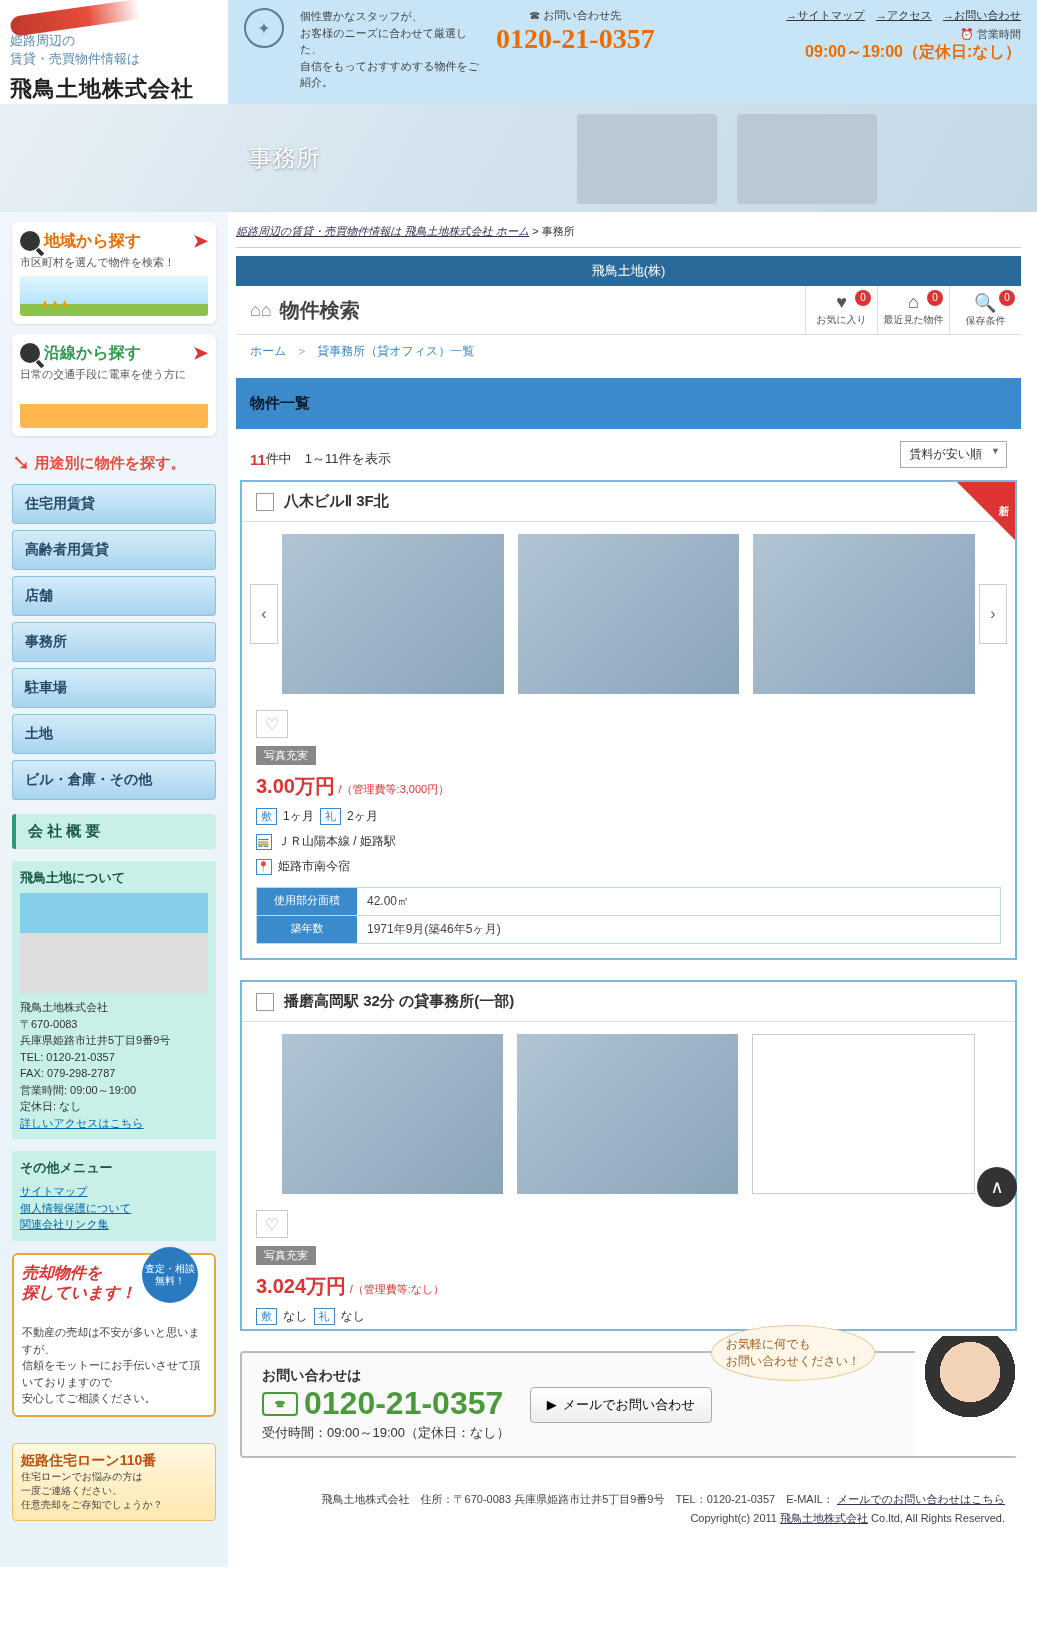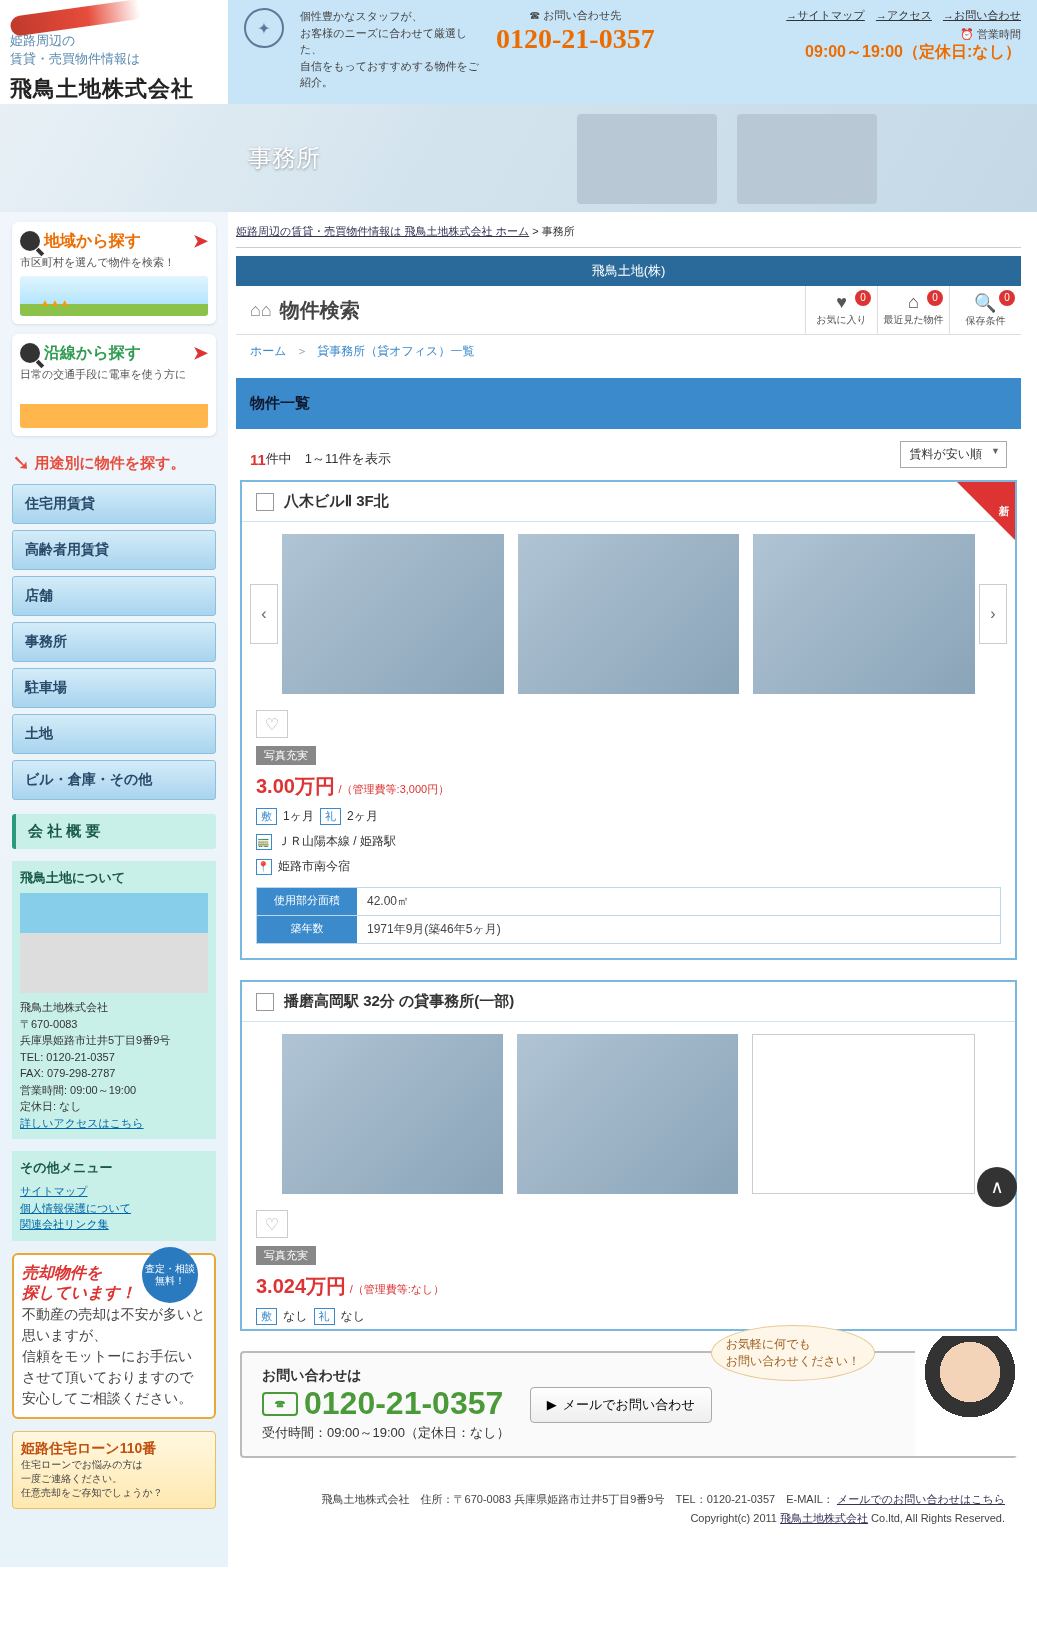--- a/index.html
+++ b/index.html
@@ -63,29 +63,29 @@
 
 .about-box { background: #c8f0e8; margin-top: 12px; padding: 8px; }
 .about-box h4 { color: #1a5a4a; font-size: 13px; margin-bottom: 6px; }
 .about-img { width: 100%; height: 100px; background: linear-gradient(180deg, #87ceeb 0%, #87ceeb 40%, #ddd 40%); margin-bottom: 6px; }
 .about-box p { font-size: 11px; line-height: 1.5; color: #333; }
 .about-box a { color: #0066aa; }
 
 .banner-sell { background: #fff; border: 2px solid #e8a838; border-radius: 6px; padding: 8px; margin-top: 12px; position: relative; }
 .banner-sell-badge { position: absolute; top: -8px; right: 16px; width: 56px; height: 56px; background: #2a7ac0; border-radius: 50%; color: #fff; font-size: 10px; display: flex; align-items: center; justify-content: center; text-align: center; line-height: 1.2; }
 .banner-sell h4 { color: #d33; font-size: 16px; font-weight: bold; font-style: italic; line-height: 1.3; }
-.banner-sell p { font-size: 14px; color: #444; margin-top: 0; line-height: 1.5; }
-
-.banner-loan { background: linear-gradient(180deg, #fff8e0 0%, #ffe8b0 100%); border: 1px solid #e8c060; border-radius: 4px; padding: 8px; margin-top: 12px; }
+.banner-sell p { font-size: 11px; color: #444; margin-top: 20px; line-height: 1.5; }
+
+.banner-loan { background: linear-gradient(180deg, #fff8e0 0%, #ffe8b0 100%); border: 1px solid #e8c060; border-radius: 4px; padding: 8px; margin-top: 26px; }
 .banner-loan h4 { color: #c05010; font-size: 14px; font-weight: bold; }
 .banner-loan p { font-size: 10px; color: #444; line-height: 1.4; }
 
 
 .breadcrumb-global { font-size: 11px; padding: 4px 0 8px; border-bottom: 1px solid #ccc; }
-.breadcrumb-global a { color: #335; }
+.breadcrumb-global a { color: #335; font-style: italic; }
 
 .app-header { background: #2a6a9a; color: #fff; text-align: center; padding: 6px; font-size: 13px; margin-top: 8px; }
 
 .app-toolbar { display: flex; background: #fff; border-bottom: 1px solid #ddd; }
 .app-title { display: flex; align-items: center; gap: 8px; padding: 10px 14px; font-size: 20px; font-weight: bold; color: #444; flex: 1; }
 .app-title .house-icon { font-size: 18px; color: #888; }
 .toolbar-btn { width: 72px; border-left: 1px solid #ddd; text-align: center; padding: 6px 2px; font-size: 10px; color: #555; position: relative; cursor: pointer; }
 .toolbar-btn .icon { font-size: 18px; display: block; }
 .toolbar-btn .count-badge { position: absolute; top: 4px; right: 6px; background: #d33; color: #fff; border-radius: 50%; width: 16px; height: 16px; font-size: 10px; line-height: 16px; }
 

